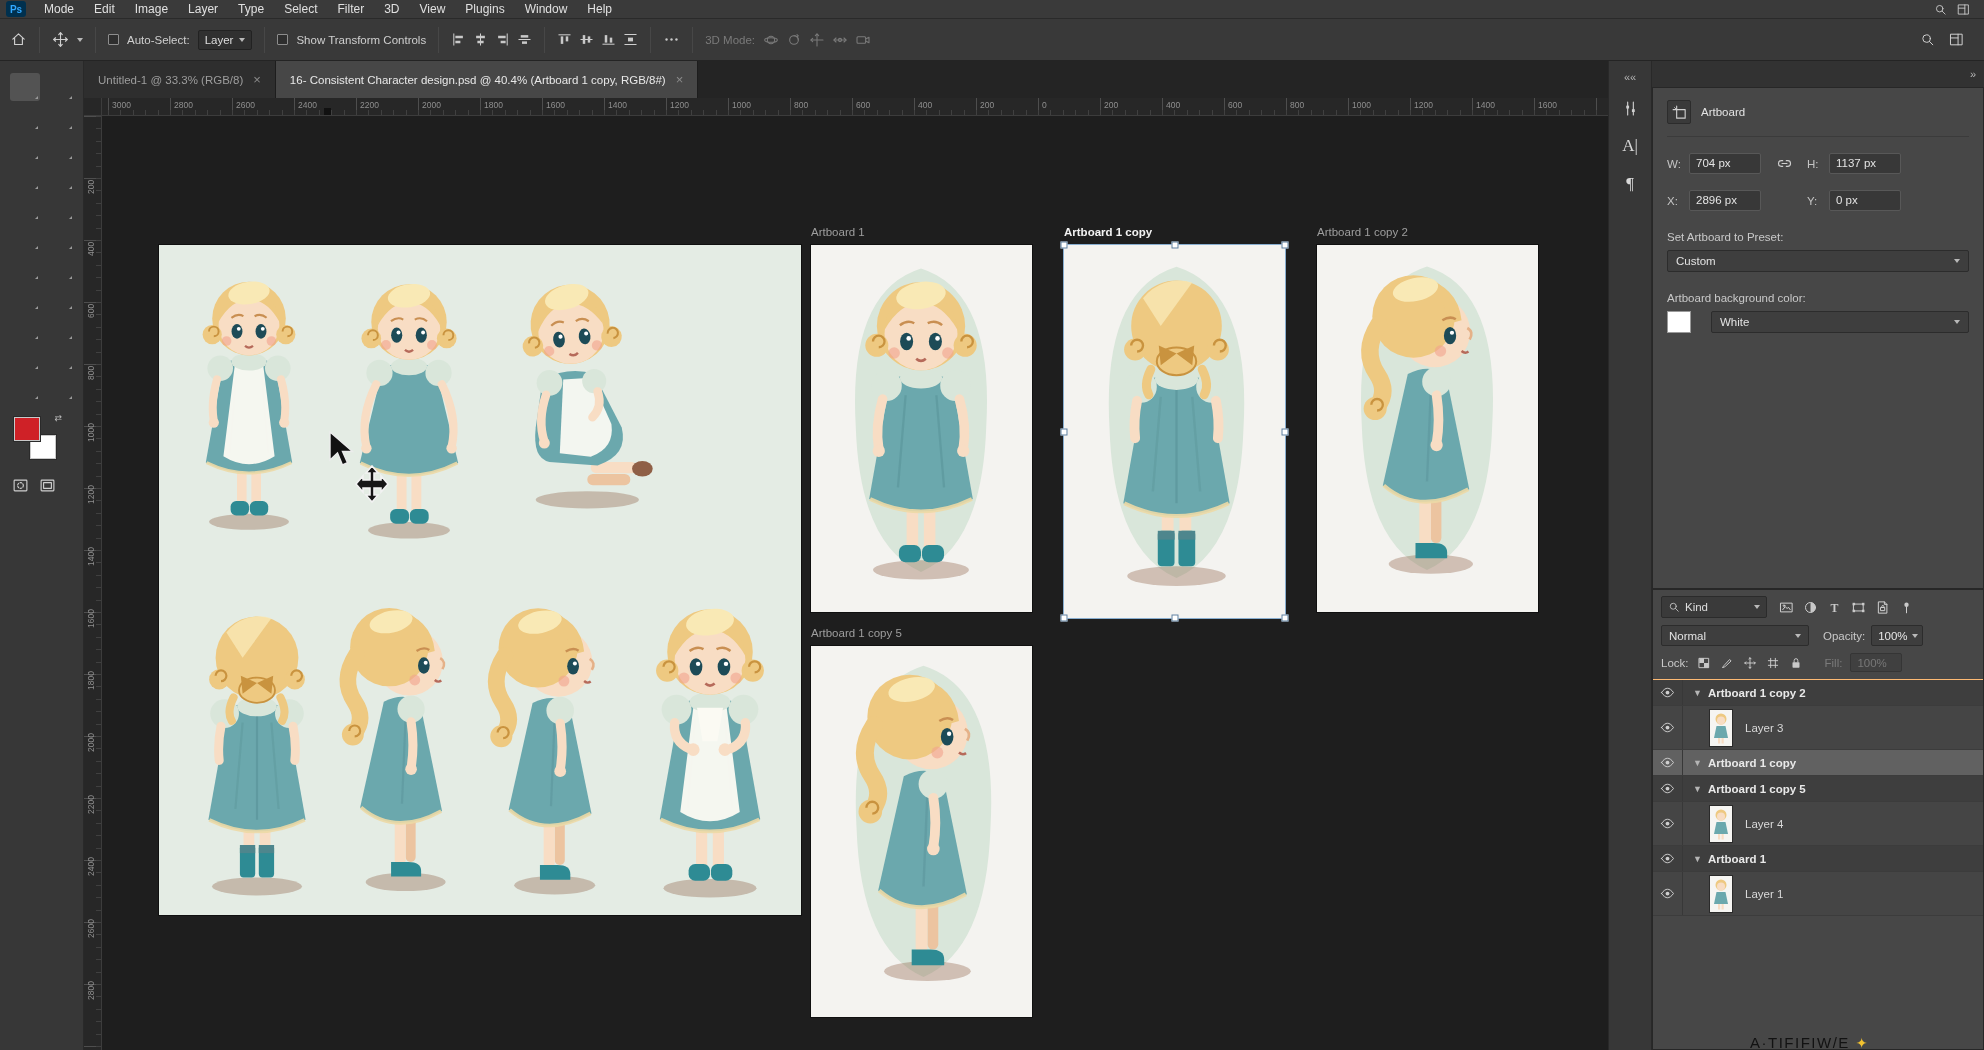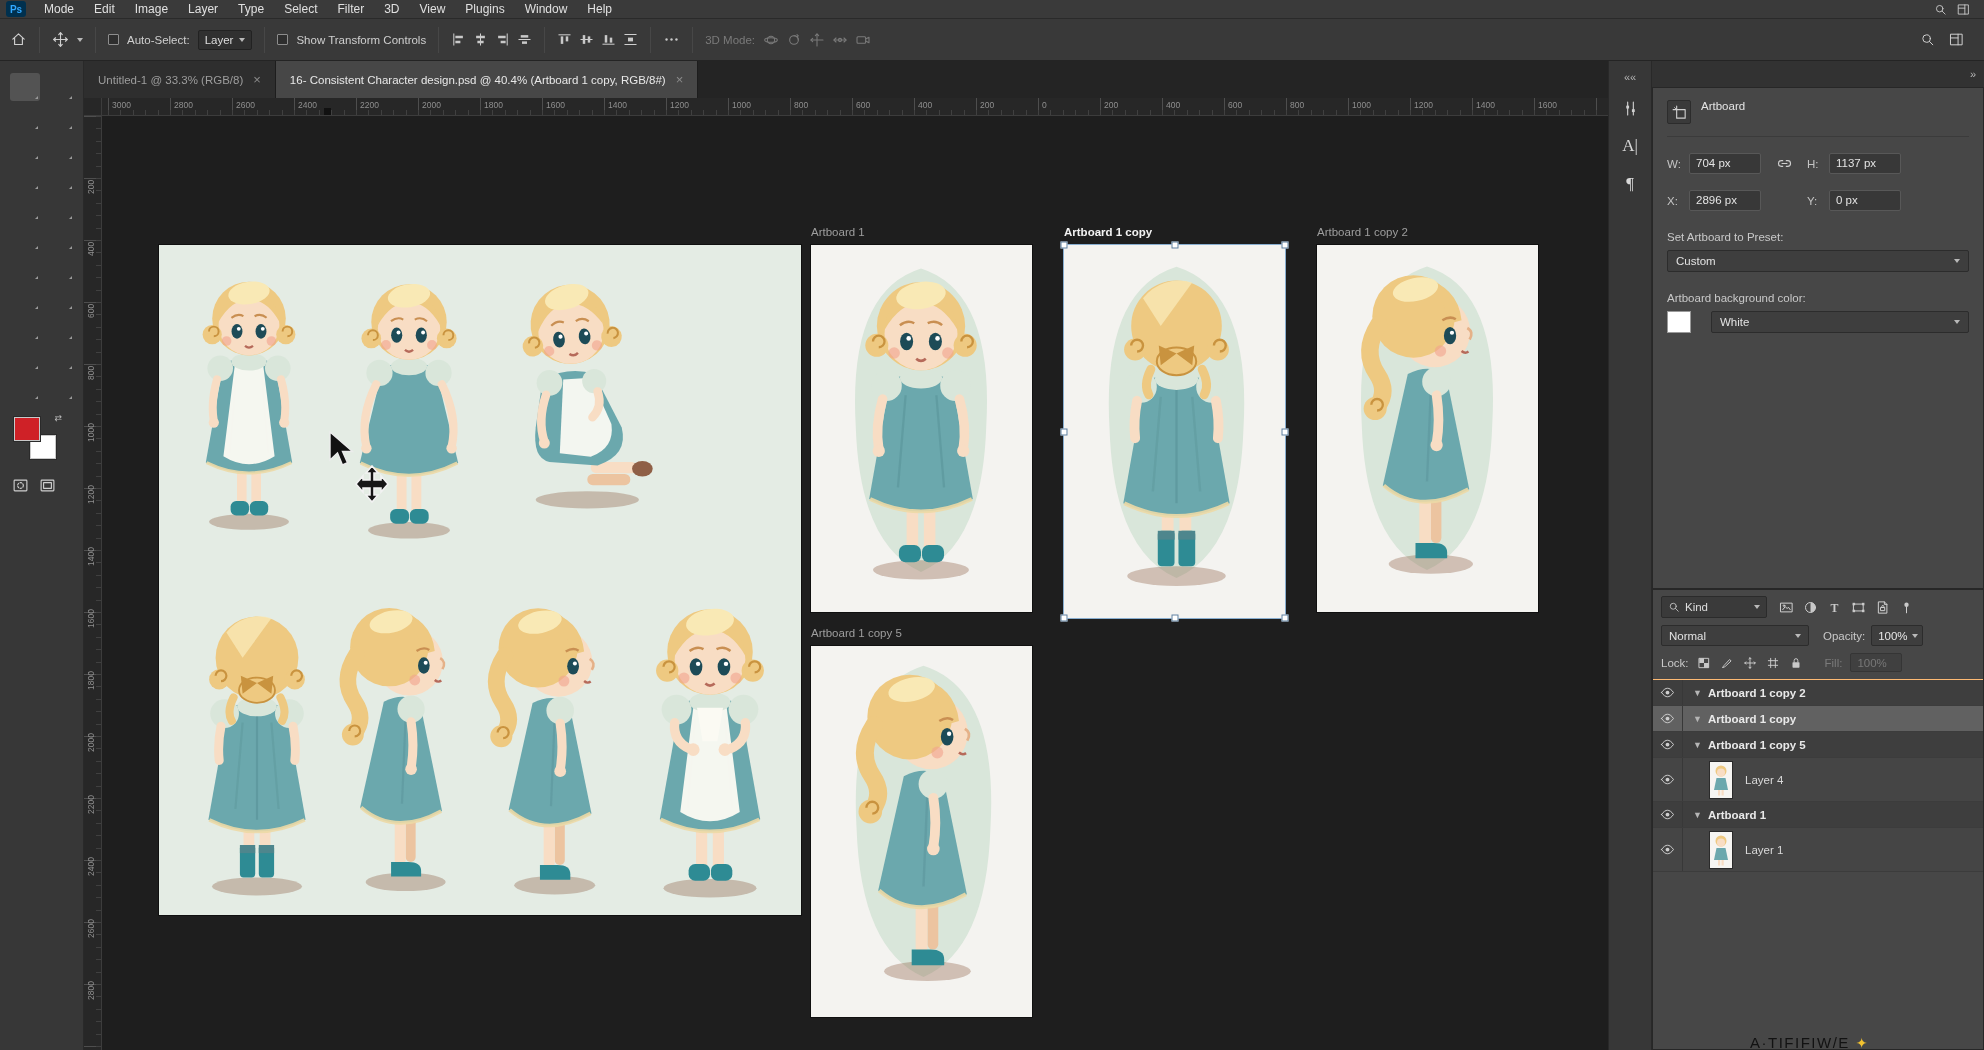--- a/index.html
+++ b/index.html
@@ -94,21 +94,21 @@
   .right-top { height:26px; display:flex; justify-content:flex-end; align-items:center; padding:0 8px;
     color:#b5b5b5; font-size:11px; }
   .panel { background:#474747; border:1px solid #272727; display:flex; flex-direction:column; }
   .panel.props { height:502px; }
   .panel.layers { flex:1; min-height:0; }
   .ptabs { height:27px; background:#373737; display:flex; align-items:stretch; flex:0 0 auto; }
   .ptab { padding:0 13px; font-size:11.5px; display:flex; align-items:center; color:#b3b3b3; cursor:pointer; }
   .ptab.active { background:#474747; color:#f0f0f0; font-weight:bold; }
   .ptab-fill { flex:1; display:flex; justify-content:flex-end; align-items:center; padding-right:8px; }
   .props-body { padding:12px 14px; font-size:11.5px; }
-  .obj-row { display:flex; gap:10px; padding-bottom:12px; border-bottom:1px solid #3b3b3b; }
+  .obj-row { display:flex; align-items:center; gap:10px; padding-bottom:12px; border-bottom:1px solid #3b3b3b; }
   .obj-chip { width:24px; height:24px; background:#3a3a3a; border:1px solid #2c2c2c; border-radius:2px;
     display:flex; align-items:center; justify-content:center; }
   .dim-grid { margin-top:16px; display:grid; grid-template-columns:16px 72px 34px 16px 72px; row-gap:16px;
     align-items:center; column-gap:6px; }
   .dim-label { color:#c4c4c4; }
   .field { background:#383838; border:1px solid #585858; border-radius:2px; height:21px; line-height:19px;
     padding:0 6px; color:#e4e4e4; }
   .plabel { margin-top:20px; color:#c9c9c9; }
   .dropdown { margin-top:7px; height:22px; background:#3e3e3e; border:1px solid #2c2c2c; border-radius:2px;
     display:flex; align-items:center; padding:0 8px; color:#e2e2e2; }
@@ -1000,20 +1000,39 @@
                 <span class="icon">
                   <svg width="15" height="15" viewBox="0 0 24 24" fill="none" stroke="#cfcfcf" stroke-width="1.6" stroke-linecap="round" stroke-linejoin="round">
                     <path d="M2.5 12c3-4.8 6.7-6.8 9.5-6.8s6.5 2 9.5 6.8c-3 4.8-6.7 6.8-9.5 6.8S5.5 16.8 2.5 12z"></path>
                     <circle cx="12" cy="12" r="3" fill="#cfcfcf" stroke="none"></circle>
                   </svg>
                 </span>
               </div>
               <span class="chev">▼</span>
               <span class="abname">Artboard 1 copy 2</span>
             </div>
+            <div class="lrow layerrow">
+              <div class="eye-cell">
+                <span class="icon">
+                  <svg width="15" height="15" viewBox="0 0 24 24" fill="none" stroke="#cfcfcf" stroke-width="1.6" stroke-linecap="round" stroke-linejoin="round">
+                    <path d="M2.5 12c3-4.8 6.7-6.8 9.5-6.8s6.5 2 9.5 6.8c-3 4.8-6.7 6.8-9.5 6.8S5.5 16.8 2.5 12z"></path>
+                    <circle cx="12" cy="12" r="3" fill="#cfcfcf" stroke="none"></circle>
+                  </svg>
+                </span>
+              </div>
+              <span class="lthumb"><svg viewBox="0 0 22 36" width="22" height="36">
+                  <rect width="22" height="36" fill="#f6f5f2"></rect>
+ <circle cx="11" cy="9" r="5.5" fill="#eec981"></circle>
+                  <circle cx="11" cy="10.5" r="4" fill="#f8ddc4"></circle>
+ <path d="M6.5 16 h9 l2.5 12 h-14 z" fill="#6ba8ad"></path>
+ <rect x="8" y="28" width="2.2" height="5.5" fill="#f8ddc4"></rect>
+                  <rect x="11.5" y="28" width="2.2" height="5.5" fill="#f8ddc4"></rect>
+                </svg></span>
+              <span class="lname">Layer 3</span>
+            </div>
             <div class="lrow abrow selected">
               <div class="eye-cell">
                 <span class="icon">
                   <svg width="15" height="15" viewBox="0 0 24 24" fill="none" stroke="#cfcfcf" stroke-width="1.6" stroke-linecap="round" stroke-linejoin="round">
                     <path d="M2.5 12c3-4.8 6.7-6.8 9.5-6.8s6.5 2 9.5 6.8c-3 4.8-6.7 6.8-9.5 6.8S5.5 16.8 2.5 12z"></path>
                     <circle cx="12" cy="12" r="3" fill="#cfcfcf" stroke="none"></circle>
                   </svg>
                 </span>
               </div>
               <span class="chev">▼</span>

